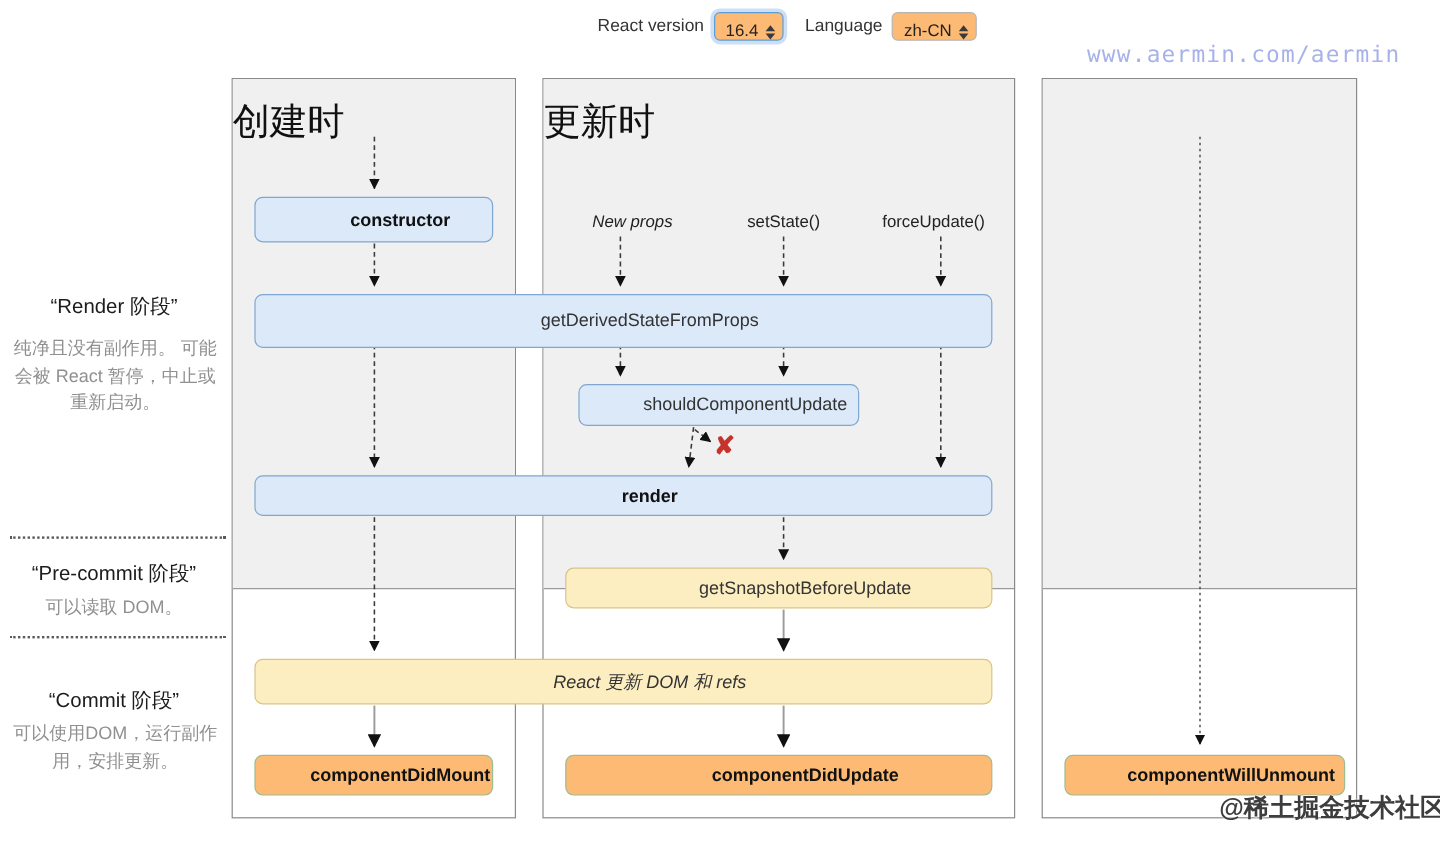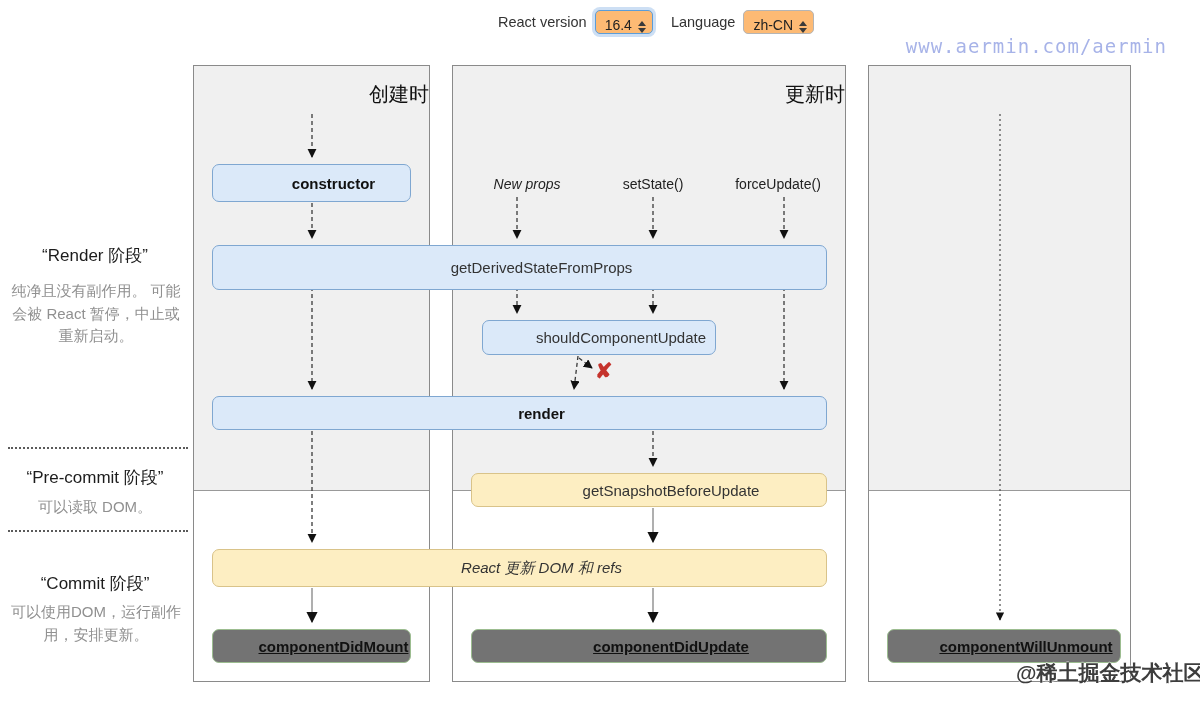--- a/index.html
+++ b/index.html
@@ -32,21 +32,21 @@
     font-size:19px; letter-spacing:1px; color:#a7b3e8; z-index:30;
   }
   .wm-bottom {
     position:absolute; top:659px; left:1016px; font-size:21px; font-weight:600; color:#3d3d3d;
     text-shadow:0 1px 0 rgba(255,255,255,.8), 0 -1px 0 rgba(255,255,255,.5); z-index:30; white-space:nowrap;
   }
 
   
   .panel { position:absolute; top:65px; height:617px; border:1px solid #8a8a8a; background:#fff; z-index:1; }
   .panel-gray { position:absolute; left:0; right:0; top:0; height:425px; background:#f0f0f0; border-bottom:1px solid #999; }
-  .panel-title { position:absolute; left:0; right:0; top:15px; text-align:right; font-size:20px; color:#111; }
+  .panel-title { position:absolute; left:0; right:0; top:15px; text-align:left; font-size:31px; color:#111; }
   .p1 { left:193px; width:237px; }
   .p2 { left:452px; width:394px; }
   .p3 { left:868px; width:263px; }
 
   
   .side { position:absolute; left:0; width:190px; text-align:center; z-index:2; }
   .side-title { font-size:17px; font-weight:500; color:#1c1c1c; }
   .side-desc  { font-size:15px; color:#909090; line-height:1.5; }
   .dotline { position:absolute; left:8px; width:180px; border-top:2px dotted #5a5a5a; z-index:2; }
 
@@ -58,21 +58,21 @@
 
   .cancel { position:absolute; left:595px; top:359px; font-size:21px; font-weight:bold; color:#c5332c; z-index:6; }
 
   
   .box {
     position:absolute; display:flex; align-items:center; justify-content:center;
     border-radius:7px; font-size:15px; color:#333; z-index:5; cursor:pointer; text-align:center;padding-left:44px;
   }
   .blue   { background:#dbe9f9; border:1px solid #7fa7d1; }
   .yellow { background:#fdeec2; border:1px solid #d9c389; }
-  .green  { background:#737373; border:1px solid #9cbd90;text-decoration:underline; }
+  .green  { background:#fdba74; border:1px solid #9cbd90; }
   .bold   { font-weight:bold; color:#111; }
   .italic { font-style:italic; }
 
   
   .trigger { position:absolute; top:176px; transform:translateX(-50%); font-size:14px; color:#222; z-index:4; white-space:nowrap; }
   .trigger.it { font-style:italic; }
 </style>
 </head>
 <body>
 

